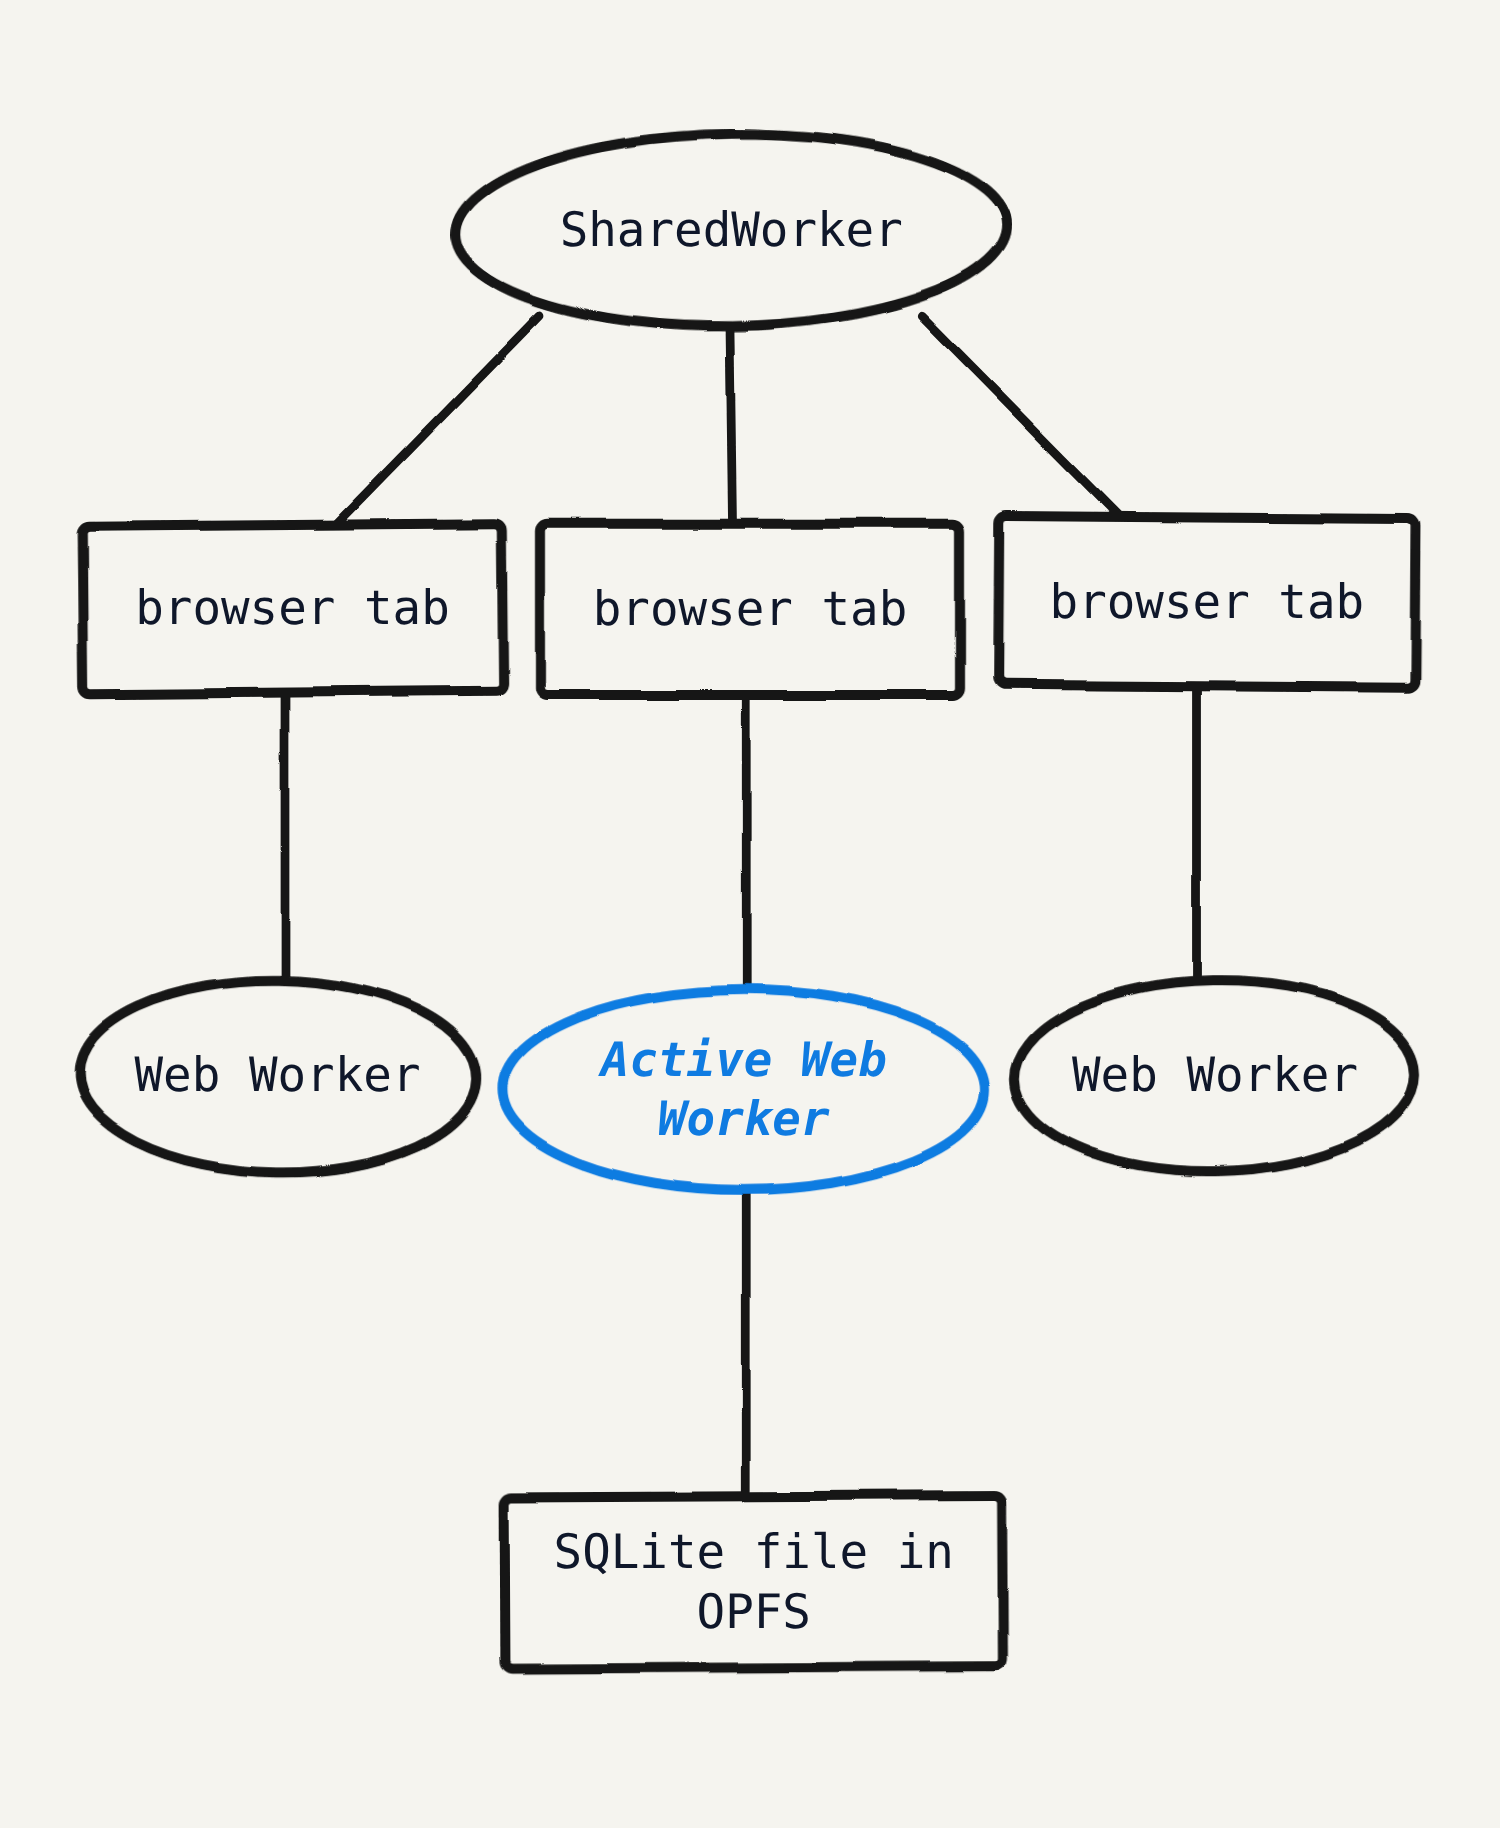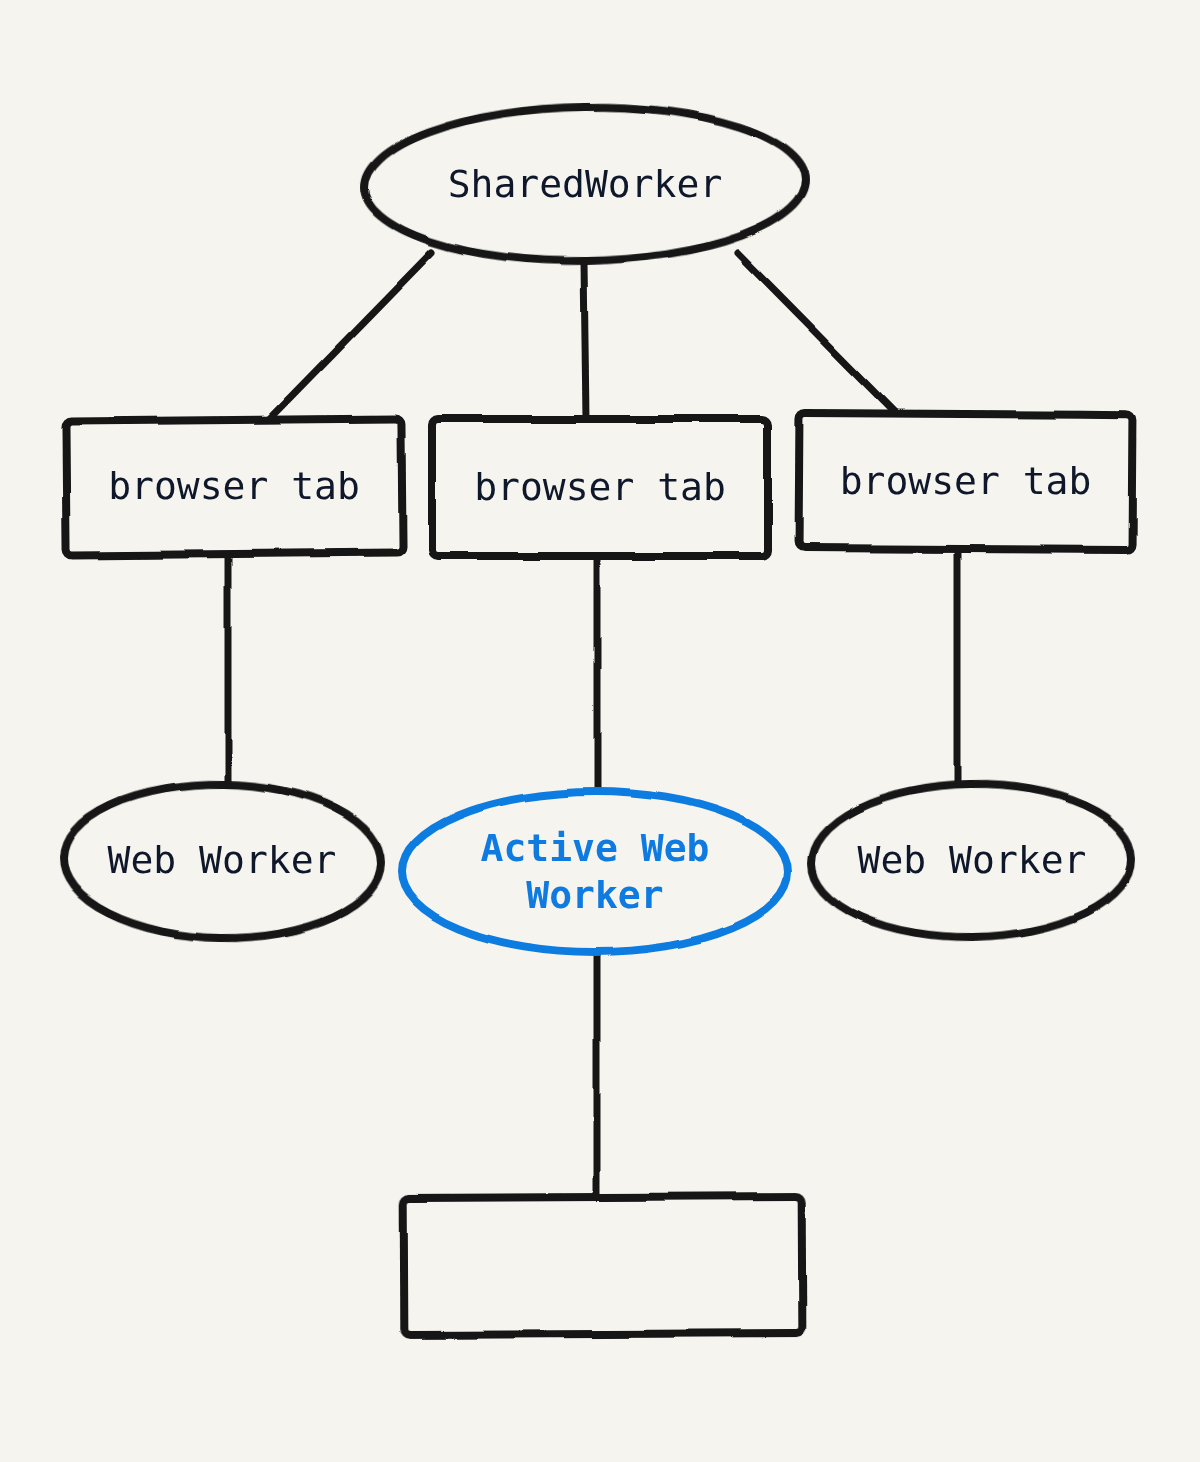--- a/index.html
+++ b/index.html
@@ -33,20 +33,21 @@
     line-height: 1.25;
     white-space: pre-line;
     pointer-events: none;
   }
   .node-label > span {
     display: inline-block;
   }
   .label-accent {
     color: #0f7be1;
     font-weight: bold;
+    font-style: italic;
   }
   .wrap-320 > span { max-width: 330px; }
   .wrap-360 > span { max-width: 370px; }
 </style>
 </head>
 <body>
 
 <div class="canvas">
 
   <svg width="1200" height="1462" viewBox="0 0 1200 1462">
@@ -103,14 +104,17 @@
   </div>
 
   <div class="node-label label-accent wrap-320" style="left:402px; top:792px; width:386px; height:160px;">
     <span>Active Web Worker</span>
   </div>
 
   <div class="node-label" style="left:812px; top:785px; width:320px; height:152px;">
     <span>Web Worker</span>
   </div>
 
+  <div class="node-label wrap-360" style="left:404px; top:1197px; width:398px; height:137px;">
+    <span>SQLite file in OPFS</span>
+  </div>
 
 </div>
 
 </body></html>

